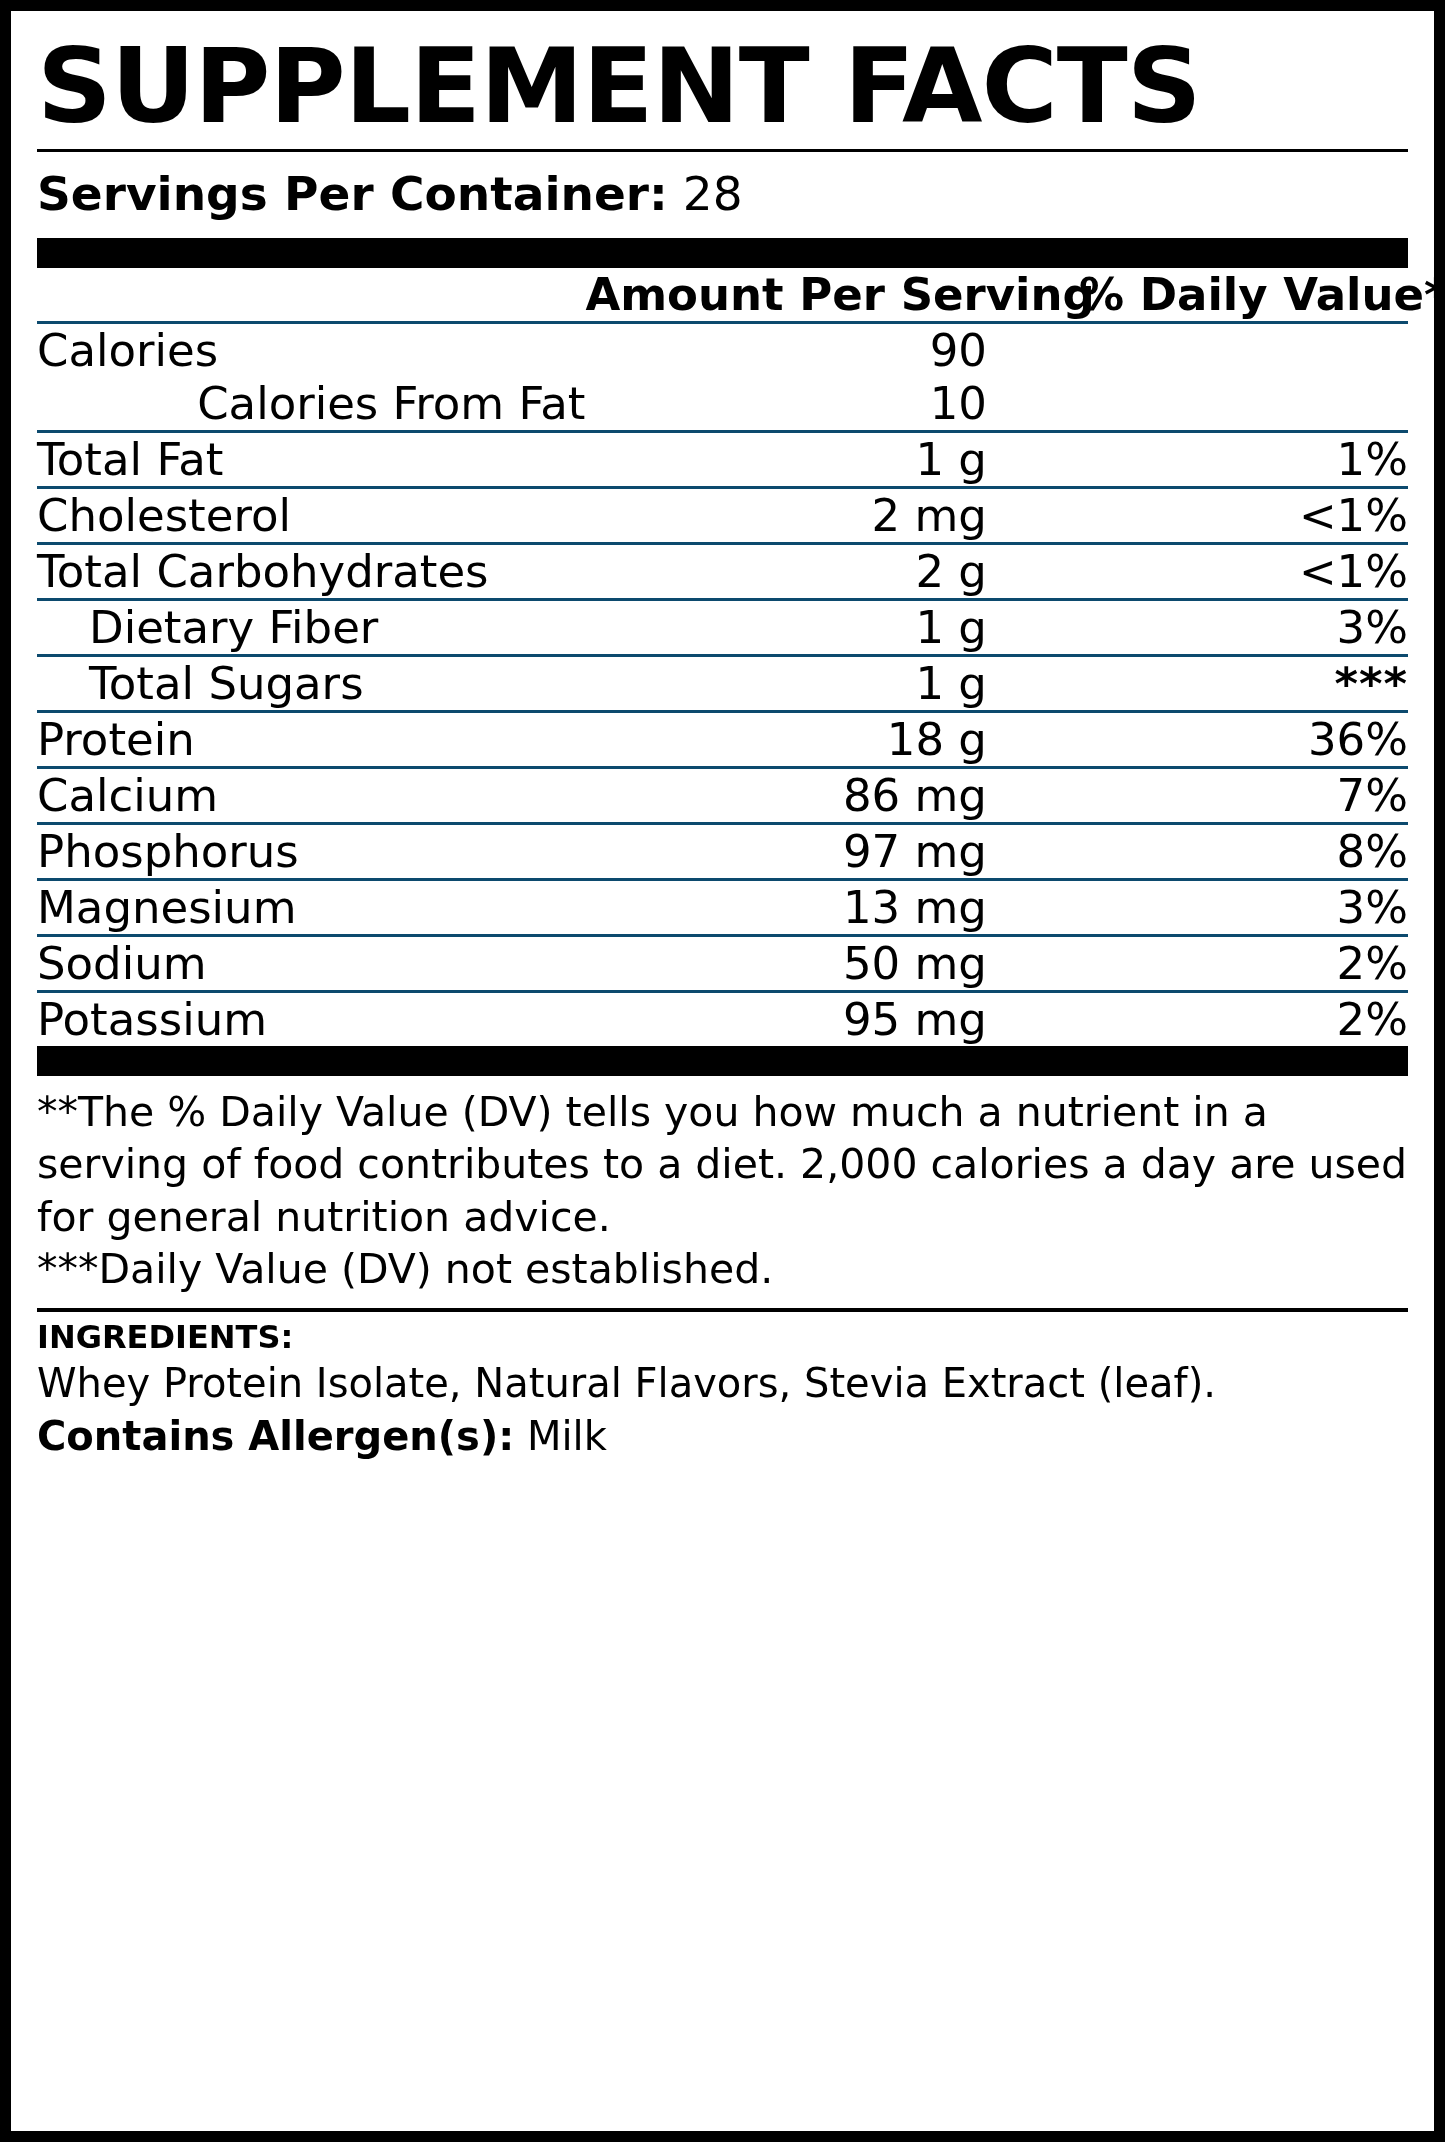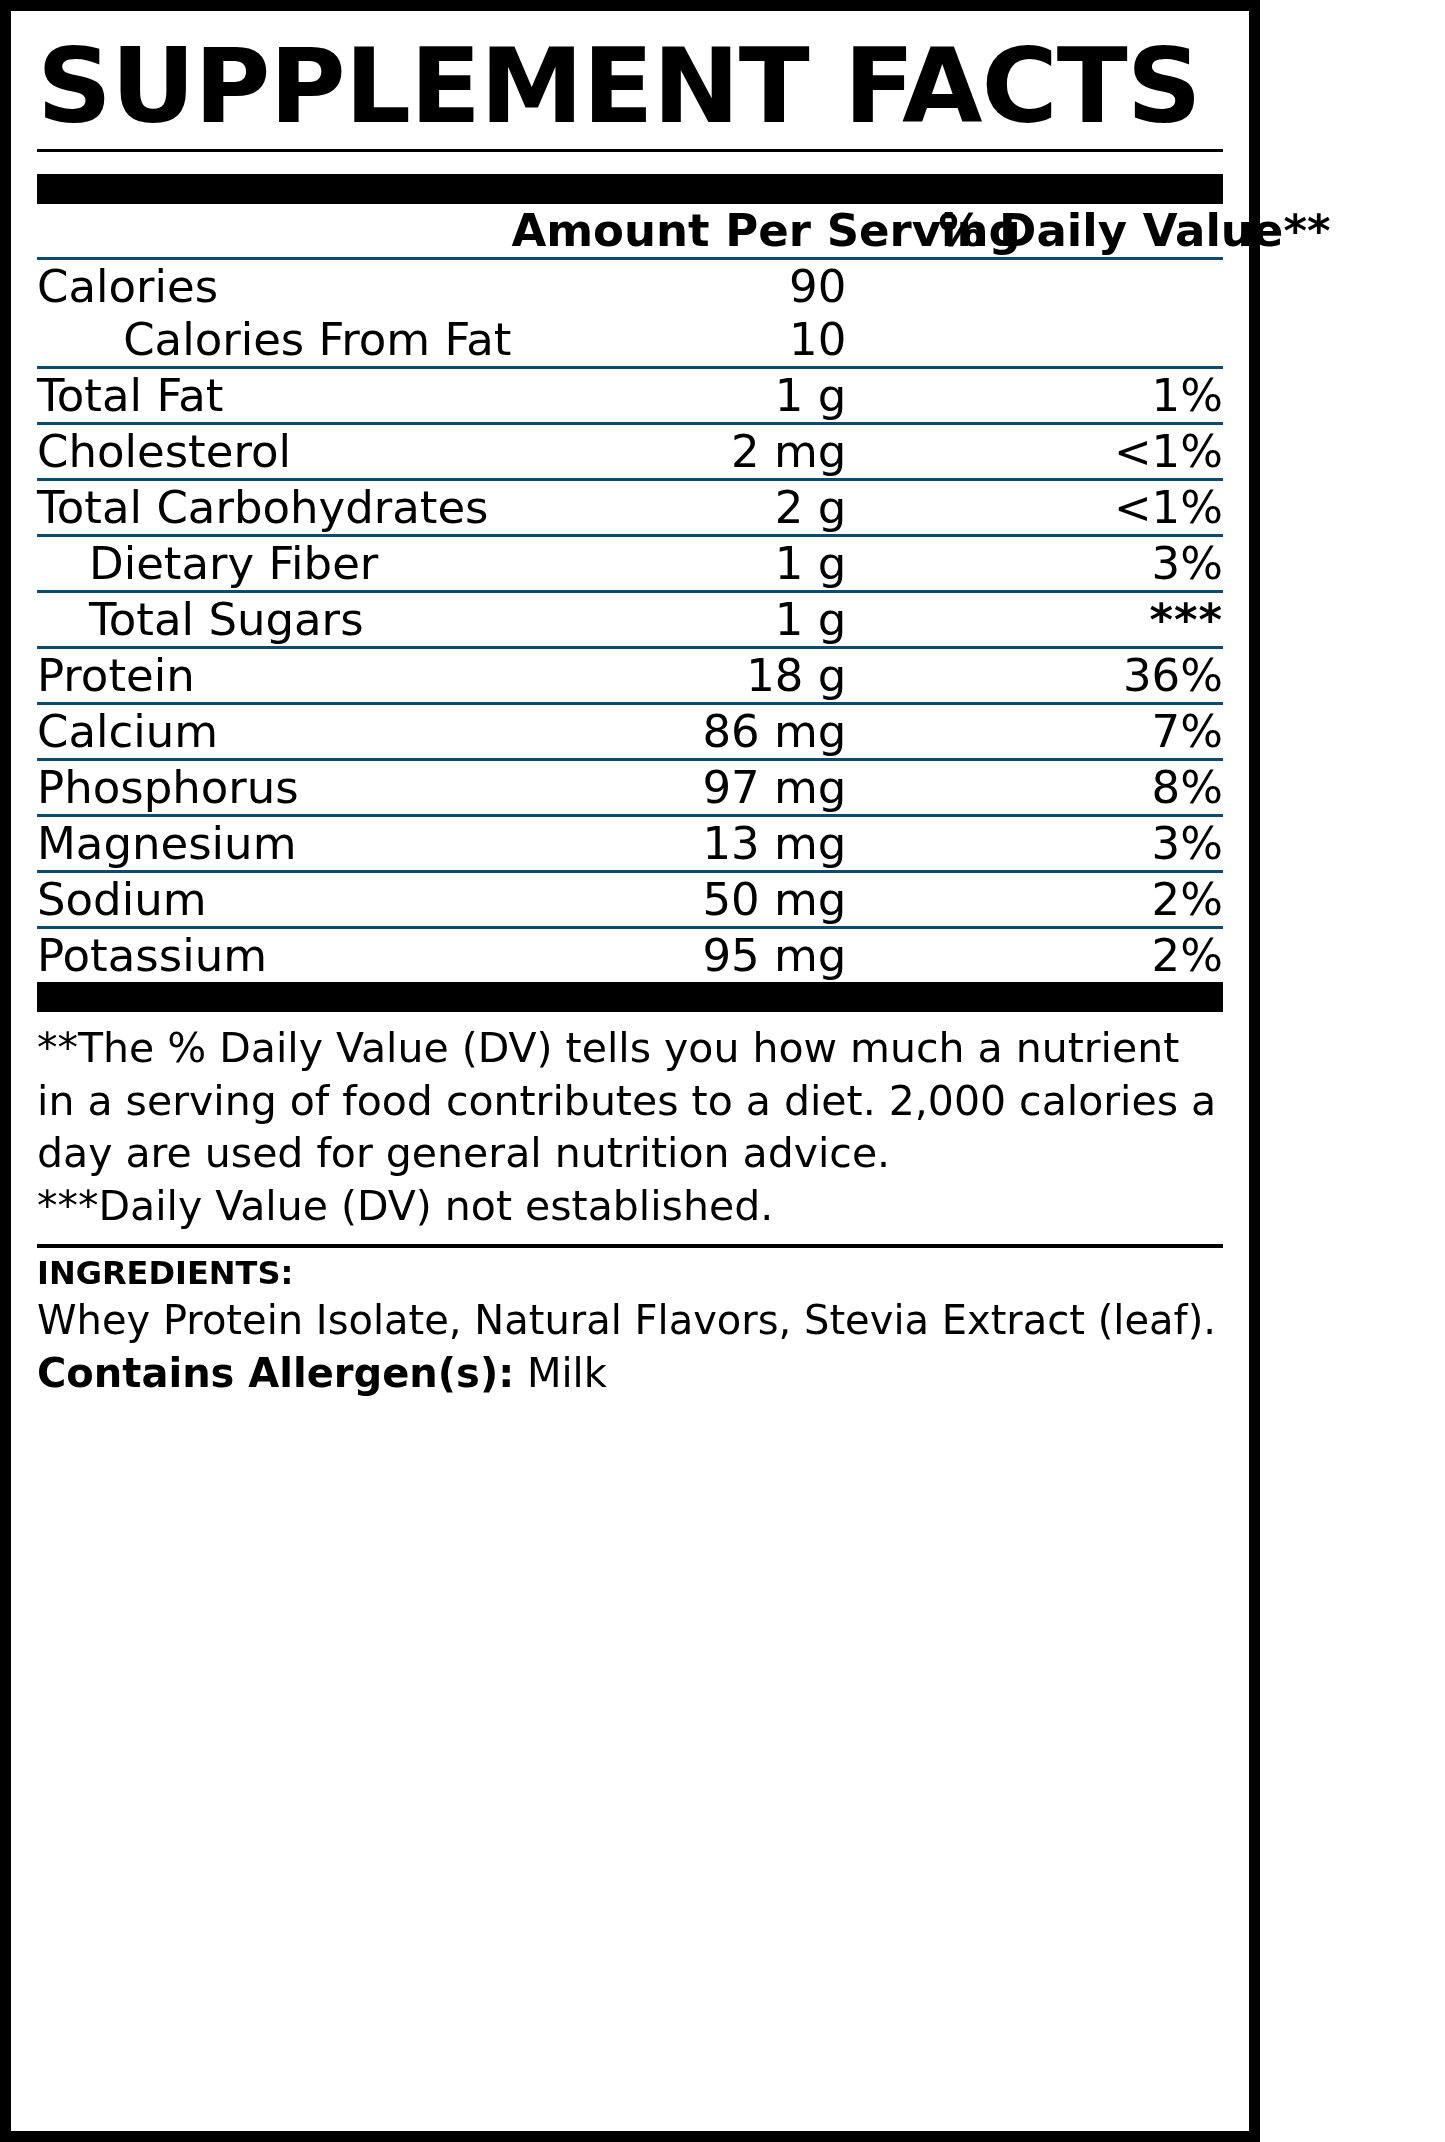--- a/index.html
+++ b/index.html
@@ -10,21 +10,21 @@
   body {
     width: 1445px;
     height: 2142px;
     font-family: "DejaVu Sans", "Liberation Sans", sans-serif;
     color: #000000;
     -webkit-font-smoothing: antialiased;
   }
 
   .panel {
     box-sizing: border-box;
-    width: 1260px;
+    width: 1445px;
     height: 2142px;
     border: 11px solid #000000;
     padding: 18px 26px 0 26px;
     display: flex;
     flex-direction: column;
   }
 
   
   .title {
     font-size: 104px;
@@ -146,20 +146,24 @@
 </head>
 <body>
 
 <div class="panel">
 
   <div class="title">SUPPLEMENT FACTS</div>
 
   <div class="rule-thin"></div>
 
   <div class="servings">
+    <div class="line">
+      <b>Servings Per Container:</b>
+      <span>28</span>
+    </div>
   </div>
 
   <div class="rule-thick"></div>
 
   <table class="facts">
     <colgroup>
       <col class="col-name">
       <col class="col-amt">
       <col class="col-dv">
     </colgroup>

